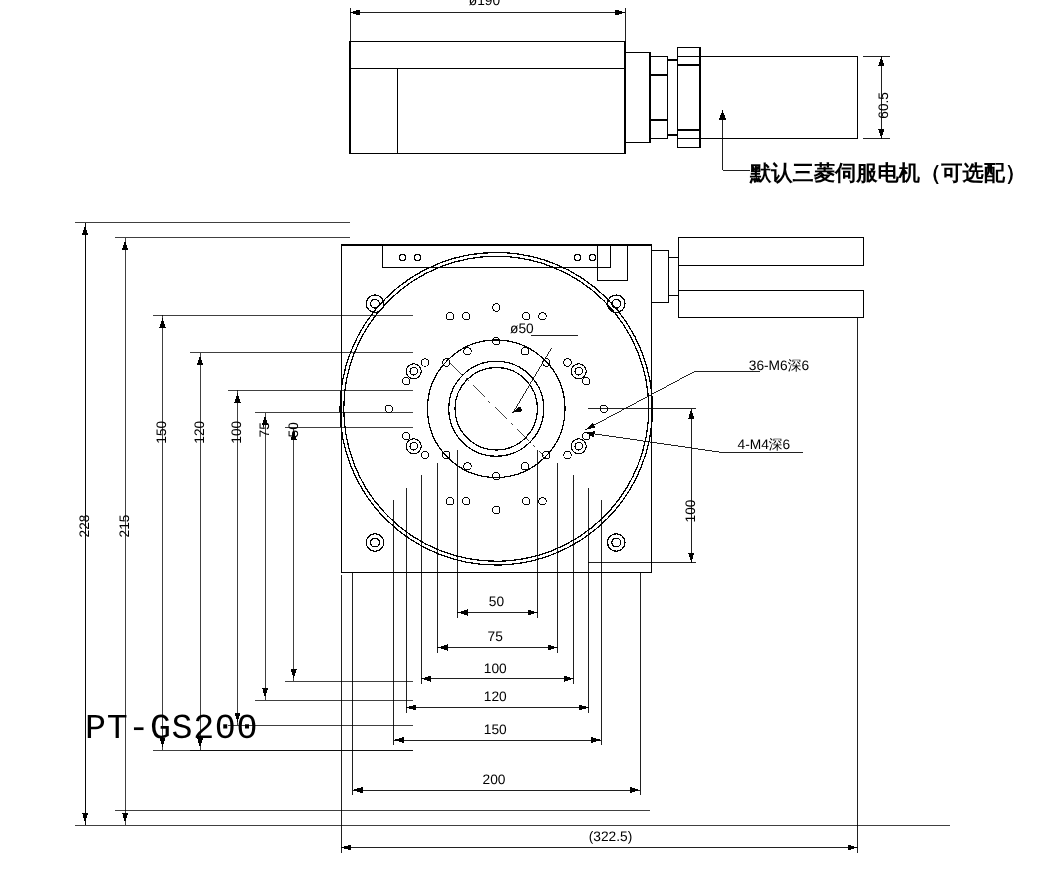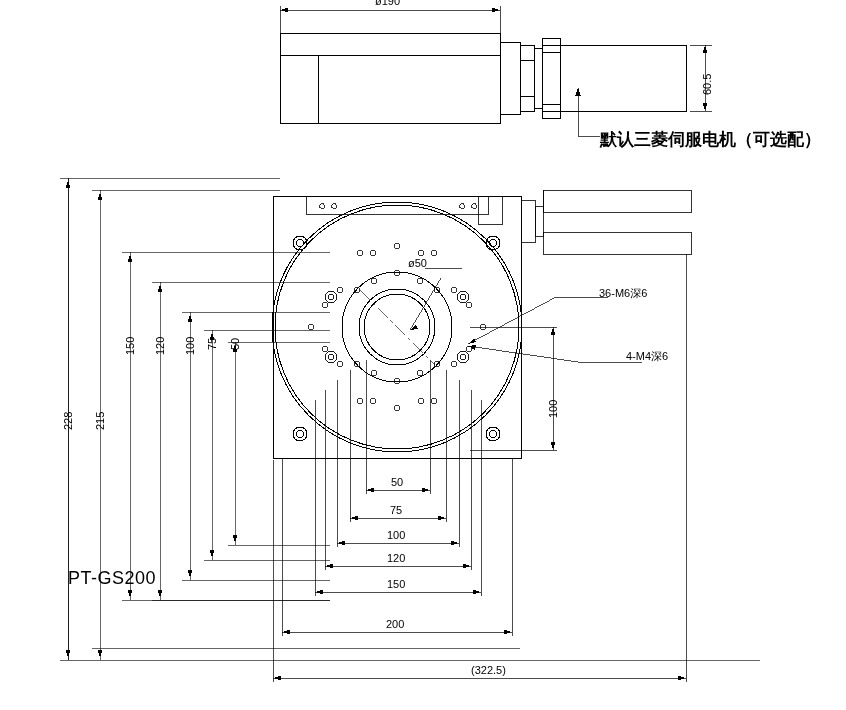--- a/index.html
+++ b/index.html
@@ -34,22 +34,22 @@
     font-family: "DejaVu Sans", sans-serif;
     font-size: 17px;
     font-weight: bold;
   }
   .lbl.vert {
     transform-origin: left top;
     transform: rotate(-90deg);
   }
   .title {
     position: absolute;
-    font-family: Liberation Sans, sans-serif;
-    font-size: 18px;
+    font-family: Liberation Mono, monospace;
+    font-size: 28px;
     color: #000;
     letter-spacing: 0.5px;
     white-space: nowrap;
   }
 </style>
 </head>
 <body>
 
 <div id="sheet">
 
@@ -335,17 +335,17 @@
   <div class="lbl" style="left:387px; top:530px;">100</div>
   <div class="lbl" style="left:387px; top:553px;">120</div>
   <div class="lbl" style="left:387px; top:579px;">150</div>
   <div class="lbl" style="left:386px; top:619px;text-align:right;">200</div>
   <div class="lbl" style="left:452px; top:665px;margin-left:19px;">(322.5)</div>
 
   <div class="lbl vert" style="left:548px; top:418px;">100</div>
 
   <div class="lbl" style="left:408px; top:258px;">ø50</div>
   <div class="lbl" style="left:558px; top:288px;margin-left:41px;">36-M6深6</div>
-  <div class="lbl" style="left:590px; top:351px;margin-left:36px;">4-M4深6</div>
+  <div class="lbl" style="left:590px; top:351px;">4-M4深6</div>
 
   <div class="title" style="left:68px; top:568px;">PT-GS200</div>
 
 </div>
 
 </body></html>

